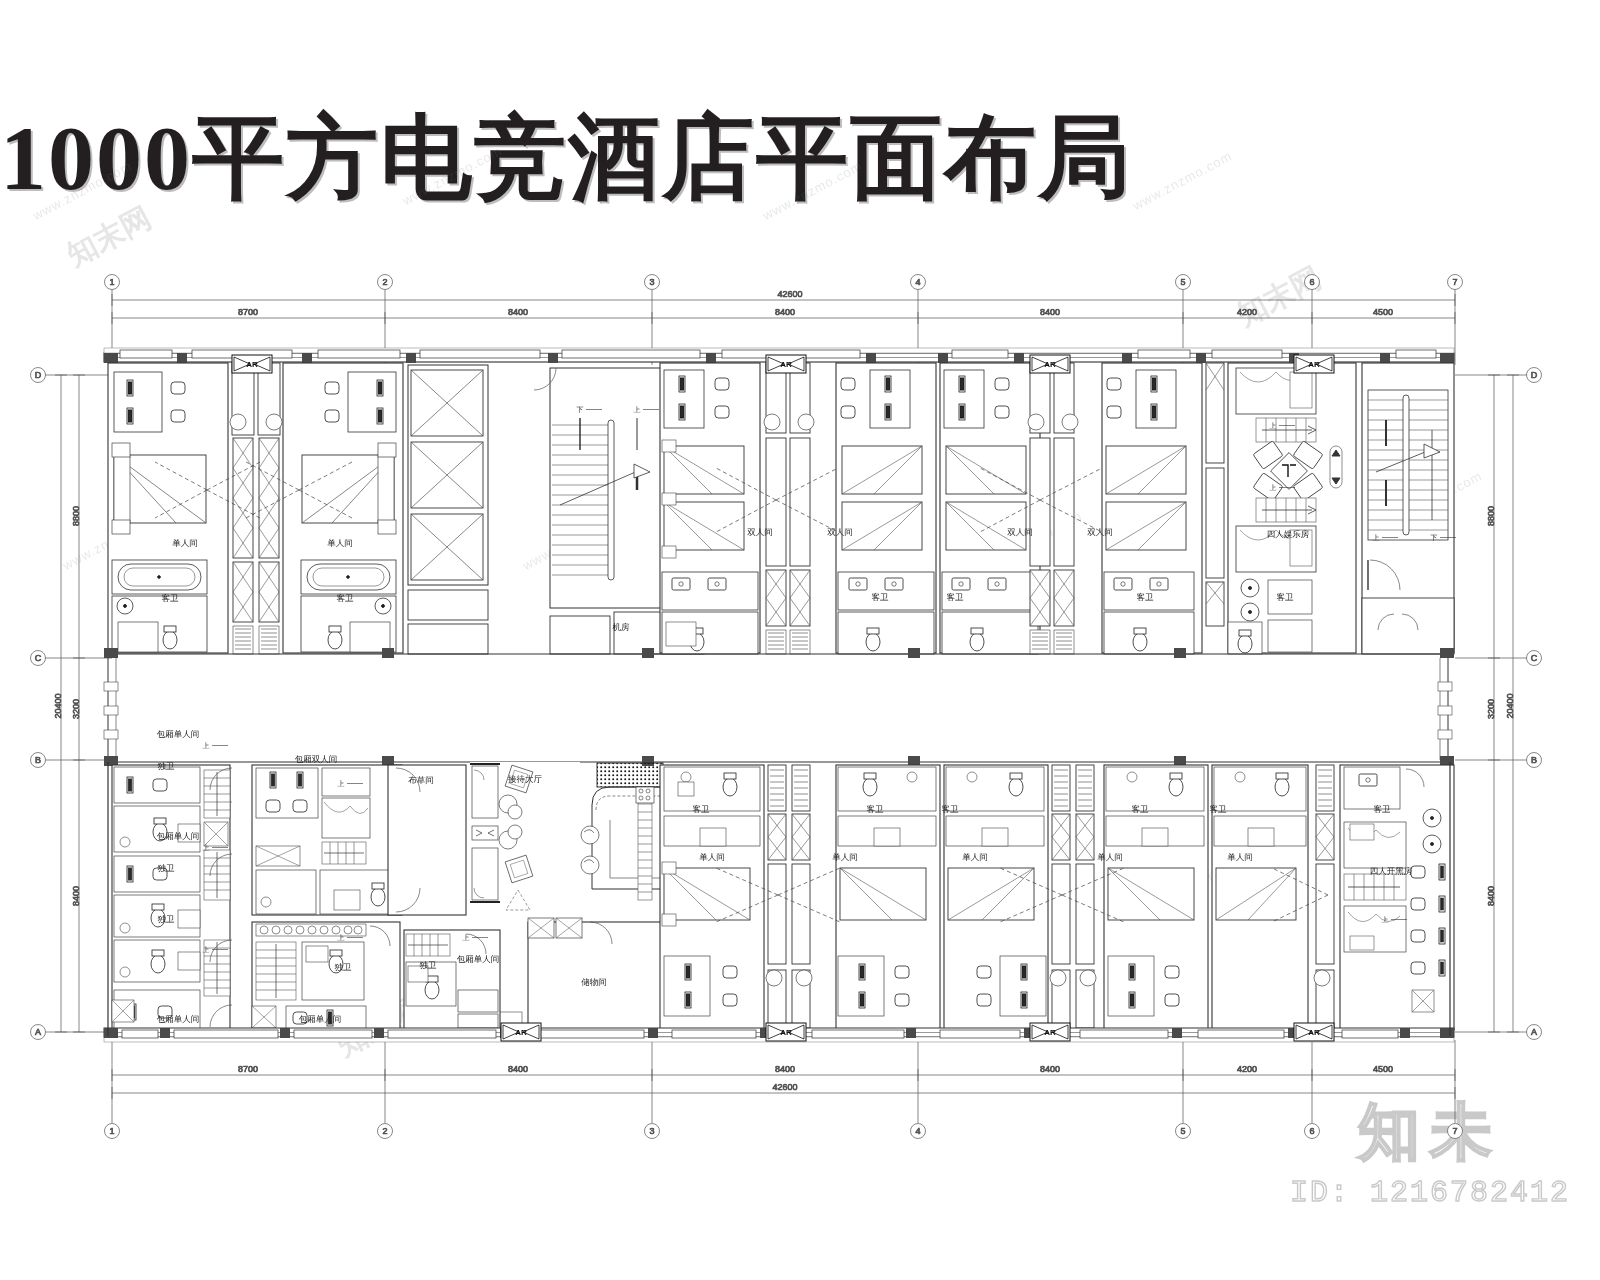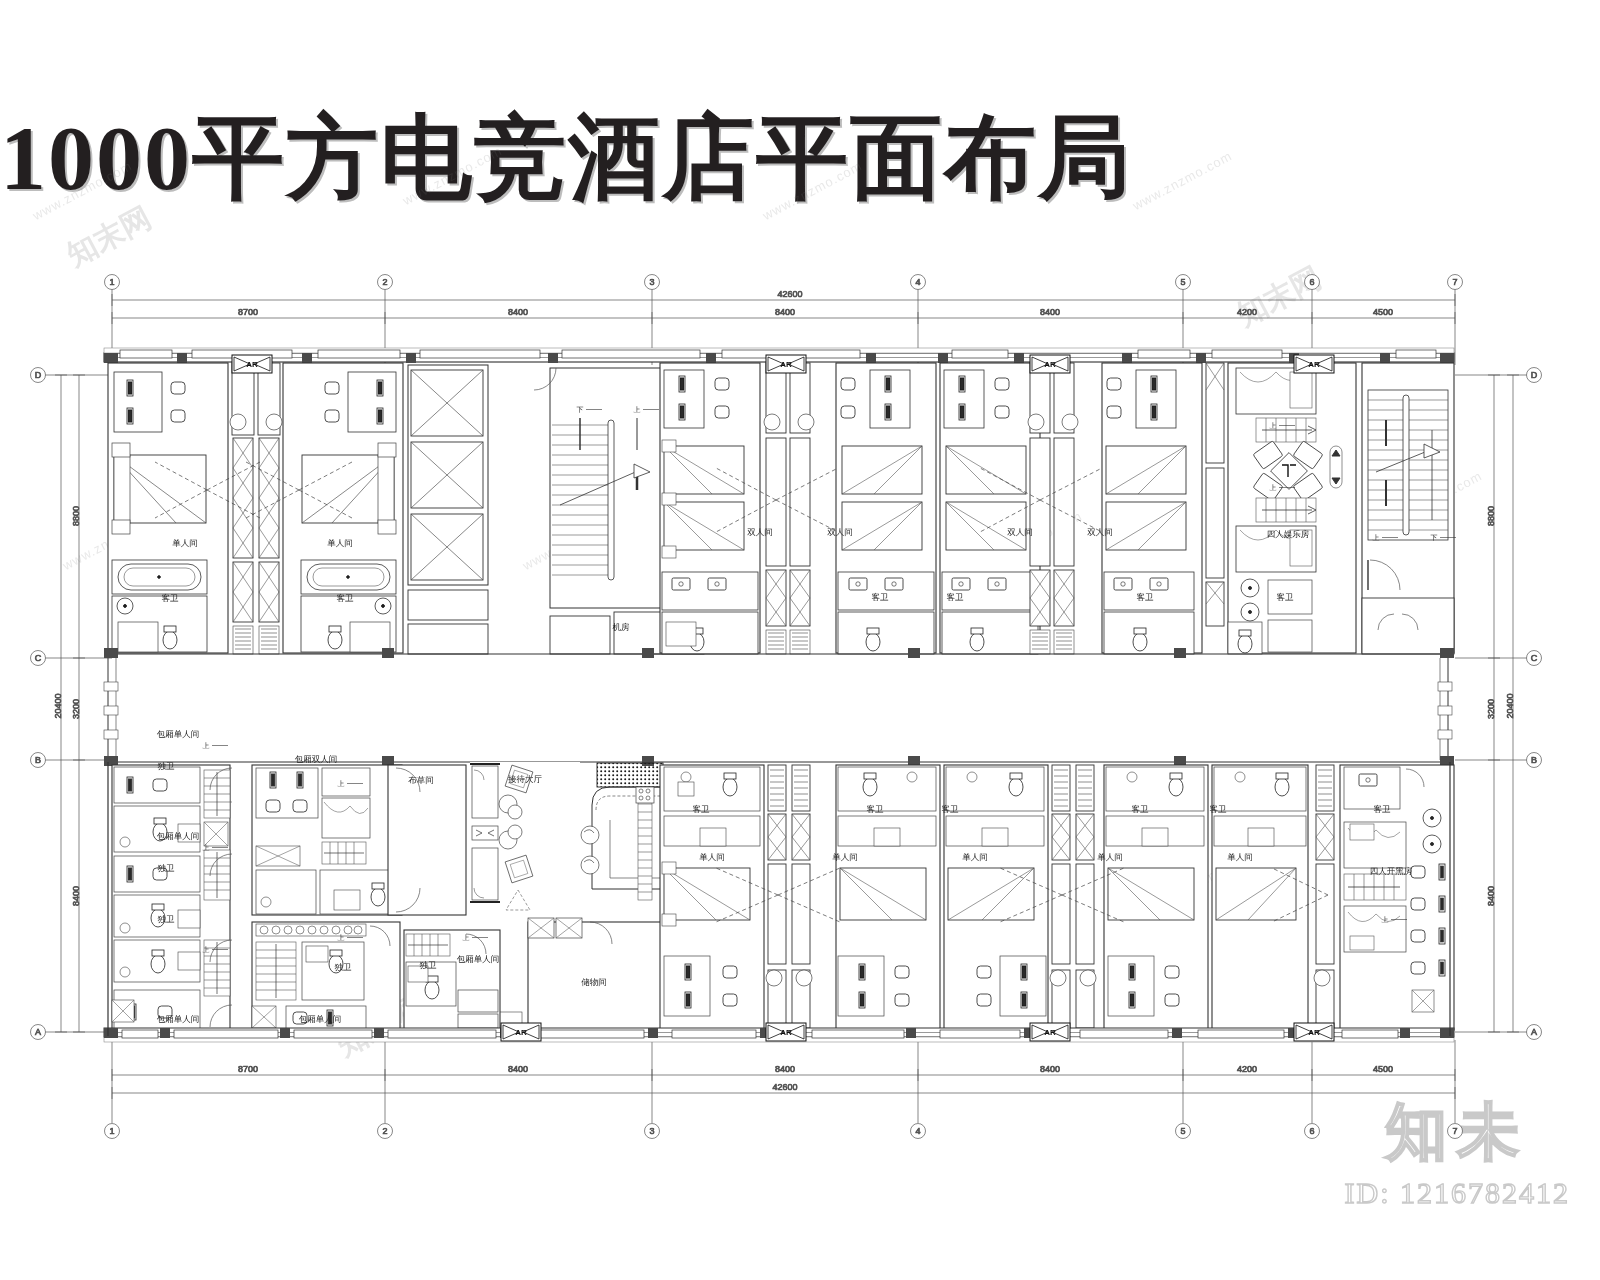--- a/index.html
+++ b/index.html
@@ -21,21 +21,21 @@
       transform:rotate(-28deg);transform-origin:left top;pointer-events:none;
       white-space:nowrap;user-select:none;}
   .wmbig{position:absolute;color:rgba(140,140,140,.22);font-size:30px;font-weight:bold;
       transform:rotate(-28deg);transform-origin:left top;pointer-events:none;white-space:nowrap;}
   #wm-logo{position:absolute;right:30px;bottom:70px;text-align:center;
       color:#c9c9c9;pointer-events:none;}
   #wm-logo .zm{font-size:62px;font-weight:bold;letter-spacing:10px;
       -webkit-text-stroke:2px #c9c9c9;color:transparent;
       font-family:"DejaVu Sans",sans-serif;margin-top:11px;}
   #wm-logo .idtxt{font-size:30px;letter-spacing:2px;color:transparent;
-      -webkit-text-stroke:1.4px #c9c9c9;font-family:Liberation Serif, serif;margin-top:2px;}
+      -webkit-text-stroke:1.4px #c9c9c9;font-family:Liberation Mono, monospace;margin-top:2px;}
 
   
   #plan{position:absolute;left:0;top:250px;width:1600px;height:930px;}
   #plan svg{display:block;}
 
   
   .dimlbl{font-size:9px;fill:#333;font-family:"Liberation Sans",sans-serif;text-anchor:middle;}
   .gridlbl{font-size:9px;fill:#333;font-family:"Liberation Sans",sans-serif;text-anchor:middle;dominant-baseline:central;}
   .roomlbl{font-size:8.5px;fill:#222;font-family:"DejaVu Sans",sans-serif;text-anchor:middle;}
   .tiny{font-size:7px;fill:#222;font-family:"DejaVu Sans",sans-serif;text-anchor:middle;}

